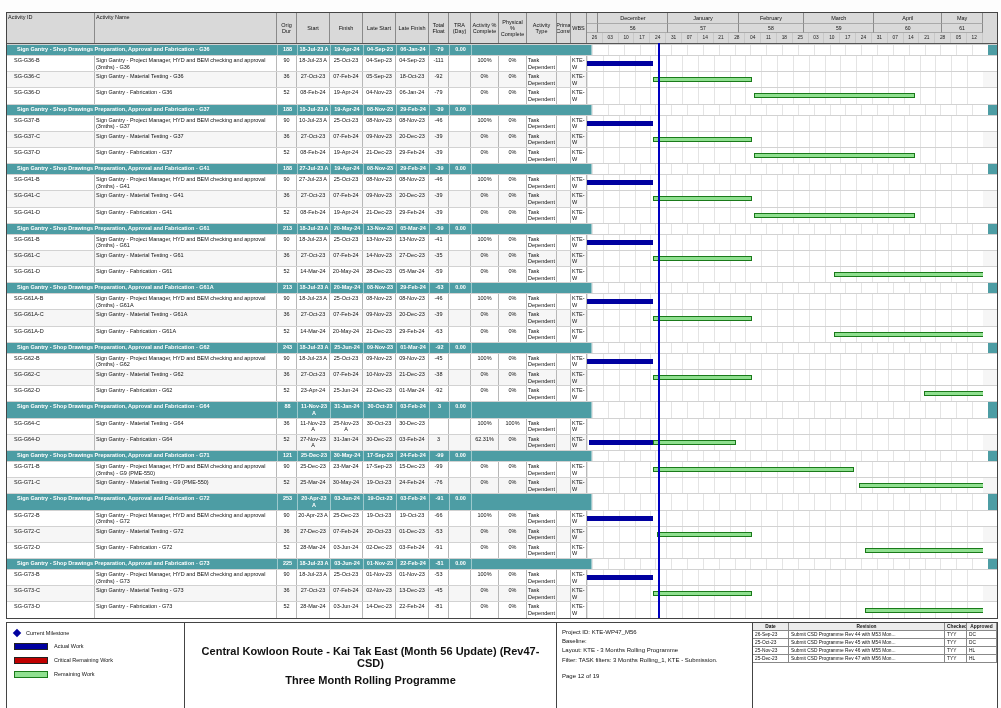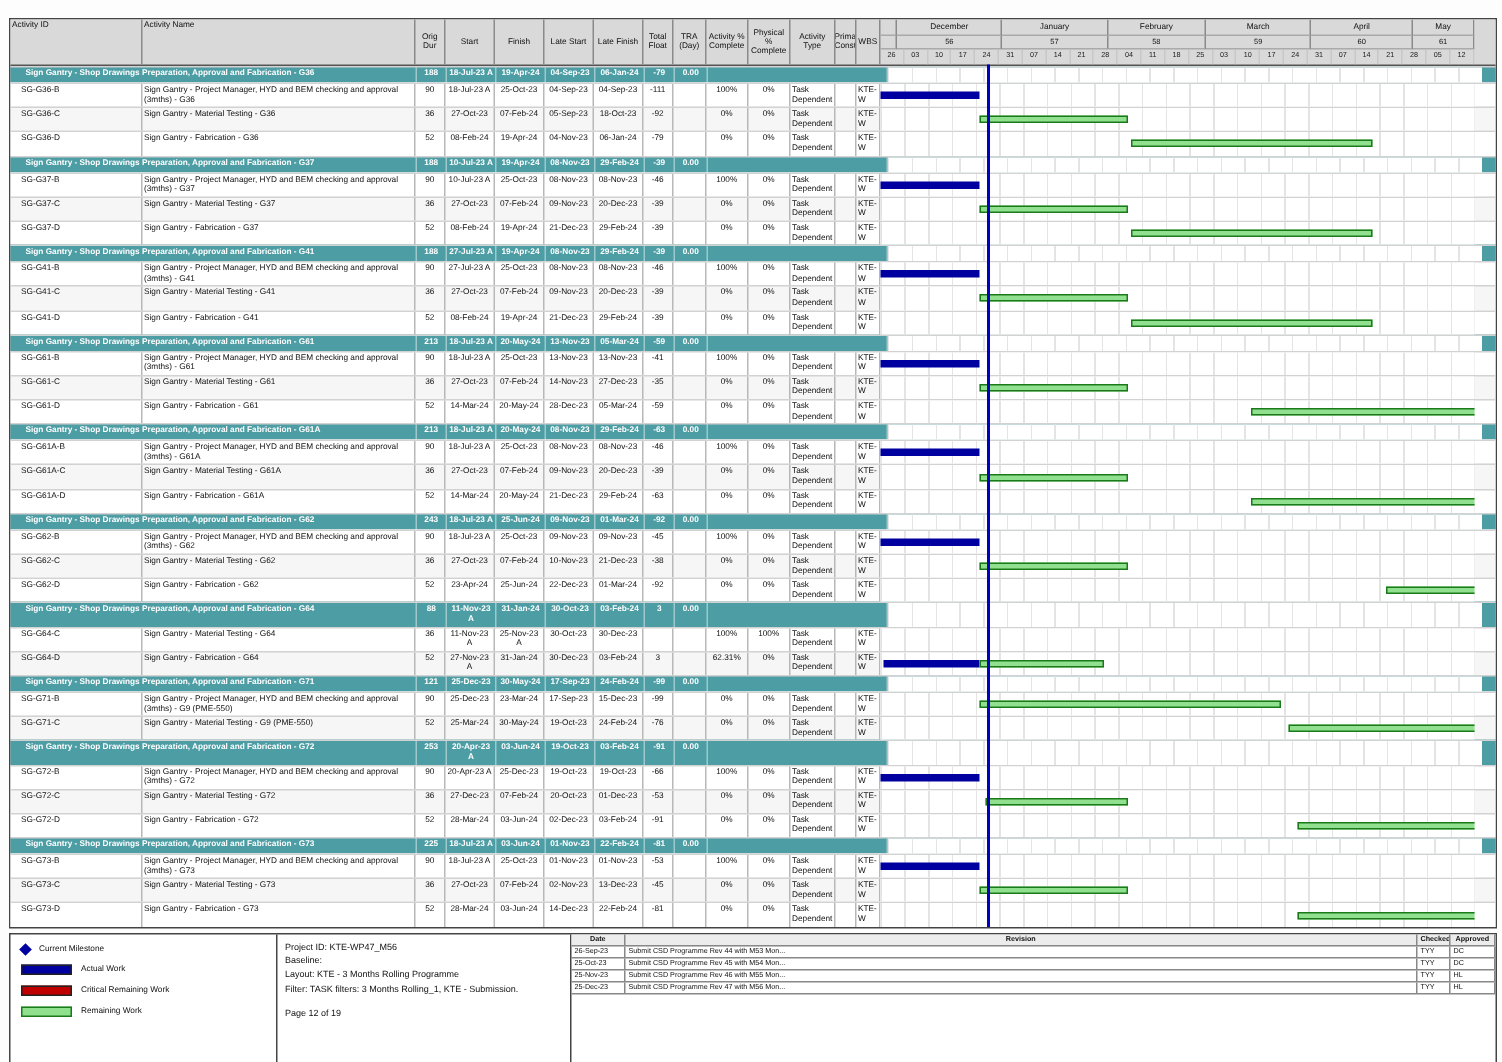--- a/index.html
+++ b/index.html
@@ -781,20 +781,24 @@
         </div>
         <div class="legend-item">
           <span class="sw critical-bar-swatch"></span>
           <span class="legend-label">Critical Remaining Work</span>
         </div>
         <div class="legend-item">
           <span class="sw remaining-bar-swatch"></span>
           <span class="legend-label">Remaining Work</span>
         </div>
       </div>
+    <div class="title-box">
+      <div class="title-line">Central Kowloon Route - Kai Tak East (Month 56 Update) (Rev47- CSD)</div>
+      <div class="title-line">Three Month Rolling Programme</div>
+    </div>
     <div class="info-box" id="info-box">
         <div class="info-line">Project ID: KTE-WP47_M56</div>
         <div class="info-line">Baseline:</div>
         <div class="info-line">Layout: KTE - 3 Months Rolling Programme</div>
         <div class="info-line">Filter: TASK filters: 3 Months Rolling_1, KTE - Submission.</div>
         <div class="info-line page-line">Page 12 of 19</div>
       </div>
     <div class="rev-table" id="rev-table">
         <div class="rev-row rev-head">
           <div class="rev-cell rc0">Date</div>

